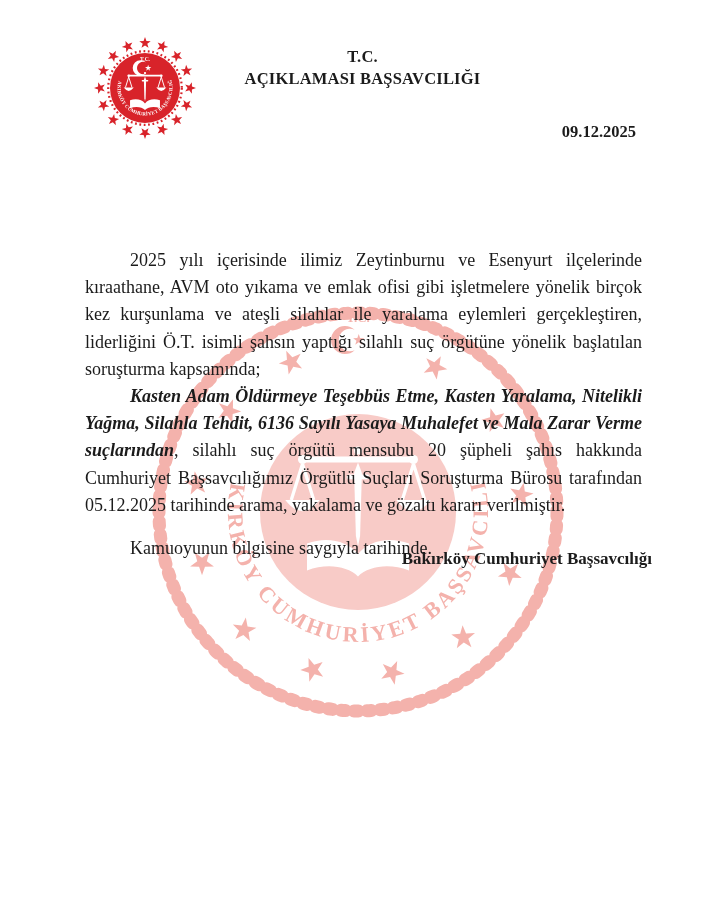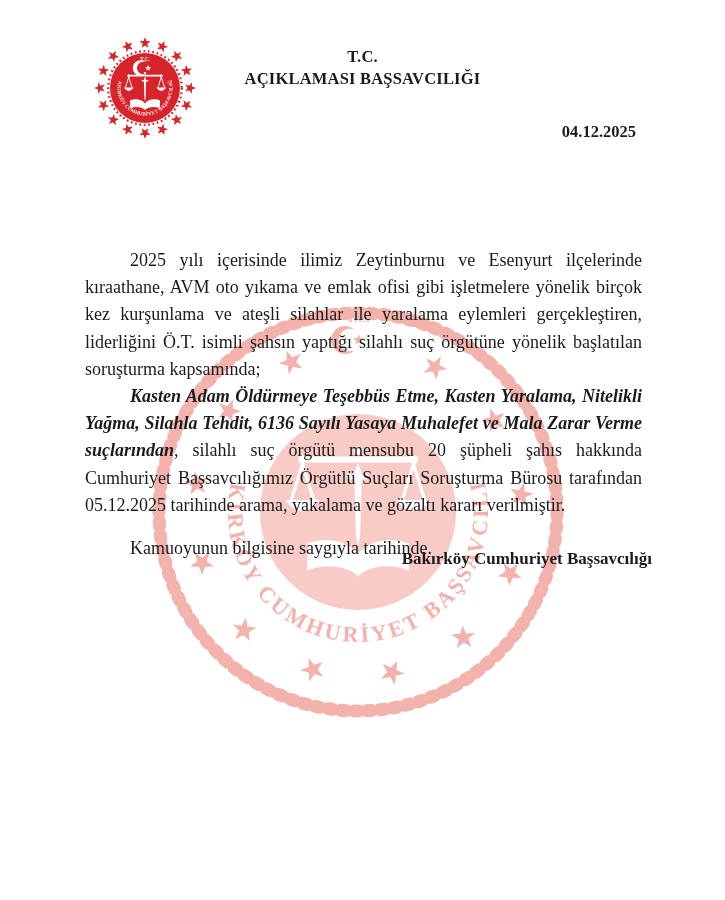--- a/index.html
+++ b/index.html
@@ -129,21 +129,21 @@
         <textPath href="#logoArc" startOffset="50%" text-anchor="middle">BAKIRKÖY CUMHURİYET BAŞSAVCILIĞI</textPath>
       </text>
     </g>
   </svg>
 
   <div class="header-text">
     <div>T.C.</div>
     <div>AÇIKLAMASI BAŞSAVCILIĞI</div>
   </div>
 
-  <div class="date">04.12.2025</div>
+  <div class="date">09.12.2025</div>
 
 
   <div class="body-text">
     <p>2025 yılı içerisinde ilimiz Zeytinburnu ve Esenyurt ilçelerinde kıraathane, AVM oto yıkama ve emlak ofisi gibi işletmelere yönelik birçok kez kurşunlama ve ateşli silahlar ile yaralama eylemleri gerçekleştiren, liderliğini Ö.T. isimli şahsın yaptığı silahlı suç örgütüne yönelik başlatılan soruşturma kapsamında;</p>
     <p><span class="bi">Kasten Adam Öldürmeye Teşebbüs Etme, Kasten Yaralama, Nitelikli Yağma, Silahla Tehdit, 6136 Sayılı Yasaya Muhalefet ve Mala Zarar Verme suçlarından</span><span>, silahlı suç örgütü mensubu 20 şüpheli şahıs hakkında Cumhuriyet Başsavcılığımız Örgütlü Suçları Soruşturma Bürosu tarafından 05.12.2025 tarihinde arama, yakalama ve gözaltı kararı verilmiştir.</span></p>
     <p class="closing">Kamuoyunun bilgisine saygıyla tarihinde.</p>
   </div>
 
   <div class="signature">Bakırköy Cumhuriyet Başsavcılığı</div>
 

